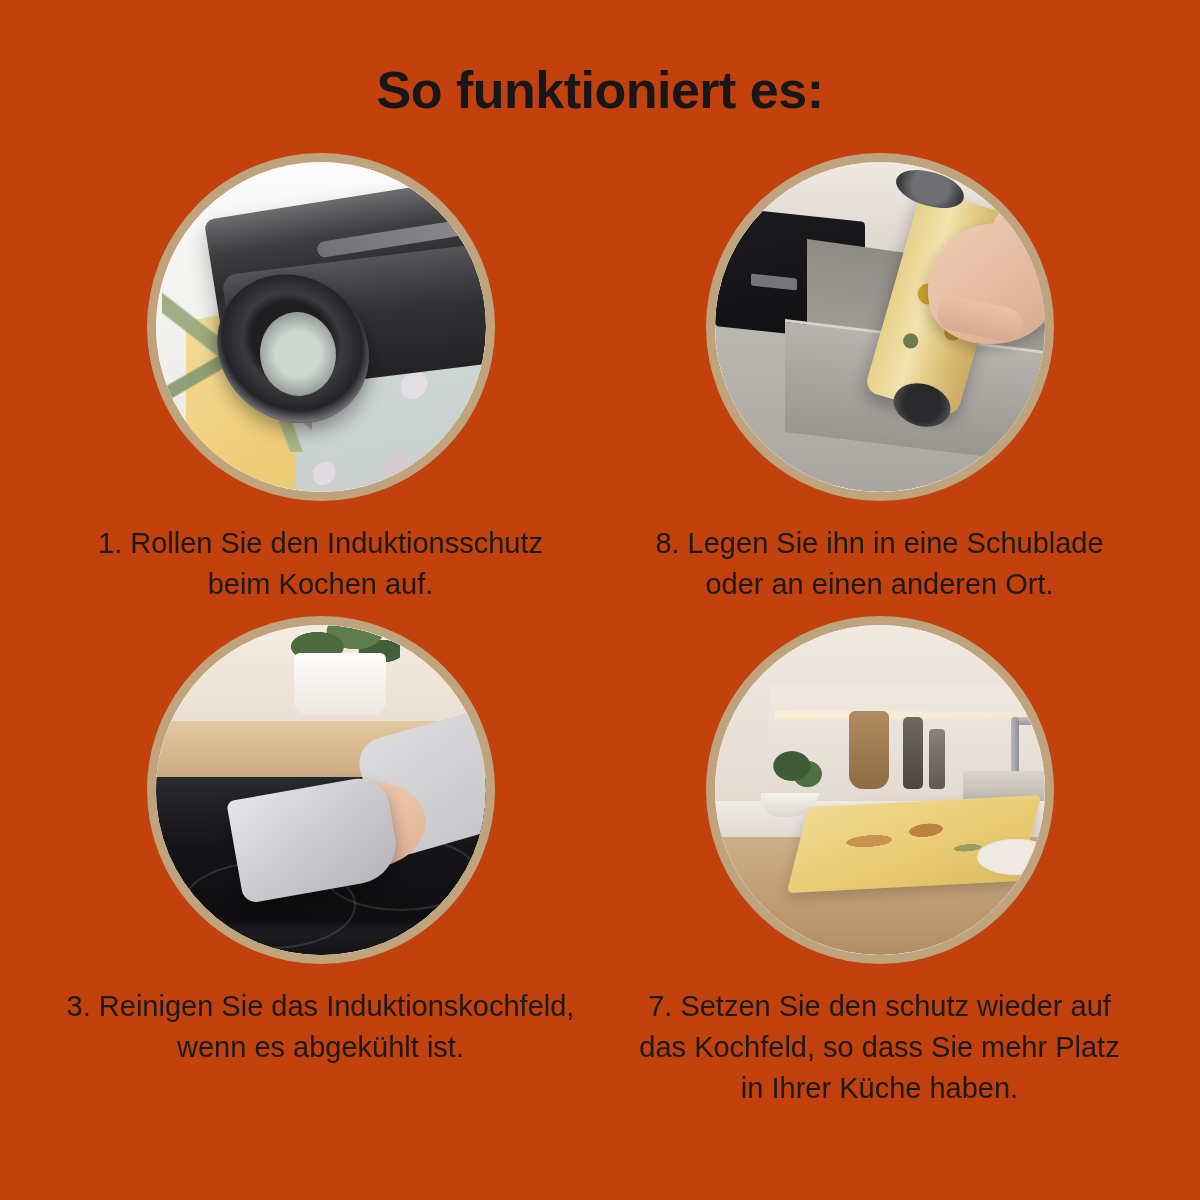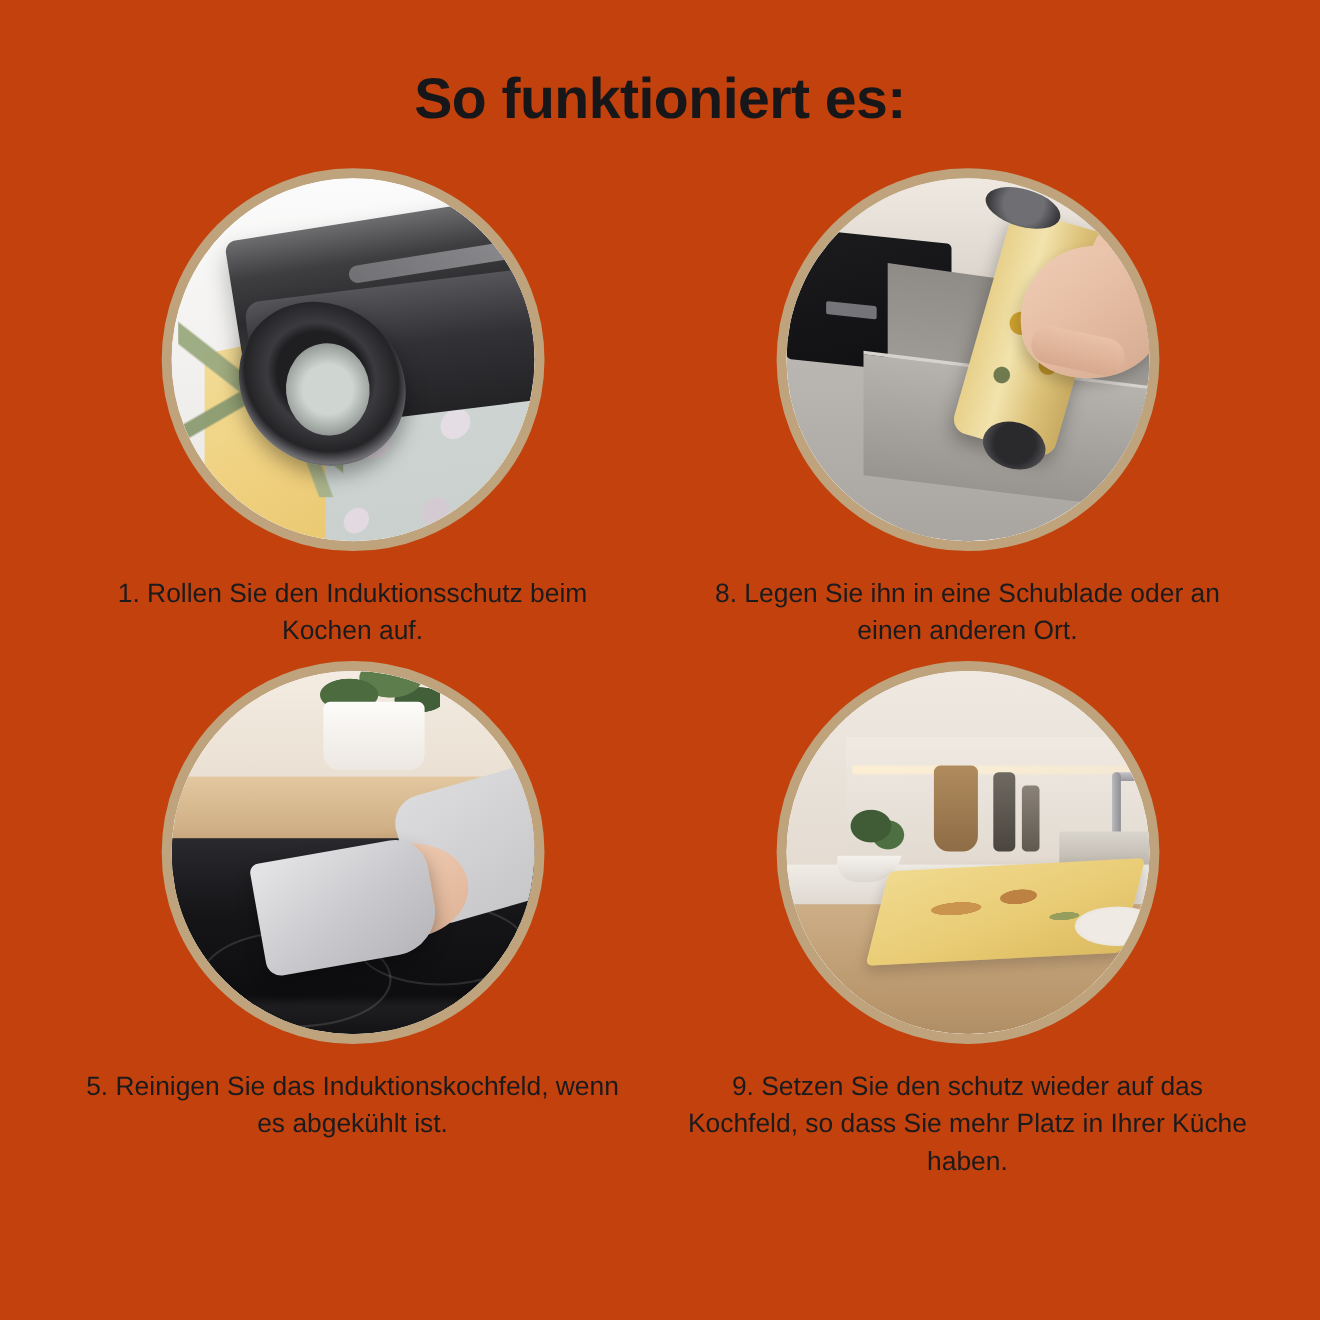--- a/index.html
+++ b/index.html
@@ -57,21 +57,21 @@
   }
   .circle-inner {
     position: absolute;
     inset: 0;
     border-radius: 50%;
     overflow: hidden;
   }
   .caption {
     margin-top: 22px;
     text-align: center;
-    font-size: 24px;
+    font-size: 29px;
     line-height: 1.42;
     color: #1b1b1e;
     max-width: 510px;
     font-weight: 400;
   }
 
   
   .s1-bg {
     position: absolute; inset: 0;
     background: linear-gradient(180deg, #fbfbfb 0%, #f0efed 60%, #e8e6e2 100%);
@@ -444,21 +444,21 @@
           <div class="s3-ring1"></div>
           <div class="s3-ring2"></div>
           <div class="s3-plant"></div>
           <div class="s3-pot"></div>
           <div class="s3-sleeve"></div>
           <div class="s3-hand"></div>
           <div class="s3-cloth"></div>
           <div class="s3-reflect"></div>
         </div>
       </div>
-      <div class="caption">5. Reinigen Sie das Induktionskochfeld, wenn es abgekühlt ist.</div>
+      <div class="caption">3. Reinigen Sie das Induktionskochfeld, wenn es abgekühlt ist.</div>
     </div>
 
     <div class="step">
       <div class="circle-wrap">
         <div class="circle-inner">
           <div class="s4-bg"></div>
           <div class="s4-upper"></div>
           <div class="s4-backwall"></div>
           <div class="s4-led"></div>
           <div class="s4-plant"></div>
@@ -469,17 +469,17 @@
           <div class="s4-tap"></div>
           <div class="s4-sink"></div>
           <div class="s4-island"></div>
           <div class="s4-islandbody"></div>
           <div class="s4-bowl"></div>
           <div class="s4-mat"></div>
           <div class="s4-matdeco"></div>
           <div class="s4-plate"></div>
         </div>
       </div>
-      <div class="caption">9. Setzen Sie den schutz wieder auf das Kochfeld, so dass Sie mehr Platz in Ihrer Küche haben.</div>
+      <div class="caption">7. Setzen Sie den schutz wieder auf das Kochfeld, so dass Sie mehr Platz in Ihrer Küche haben.</div>
     </div>
 
   </div>
 </div>
 
 </body></html>

